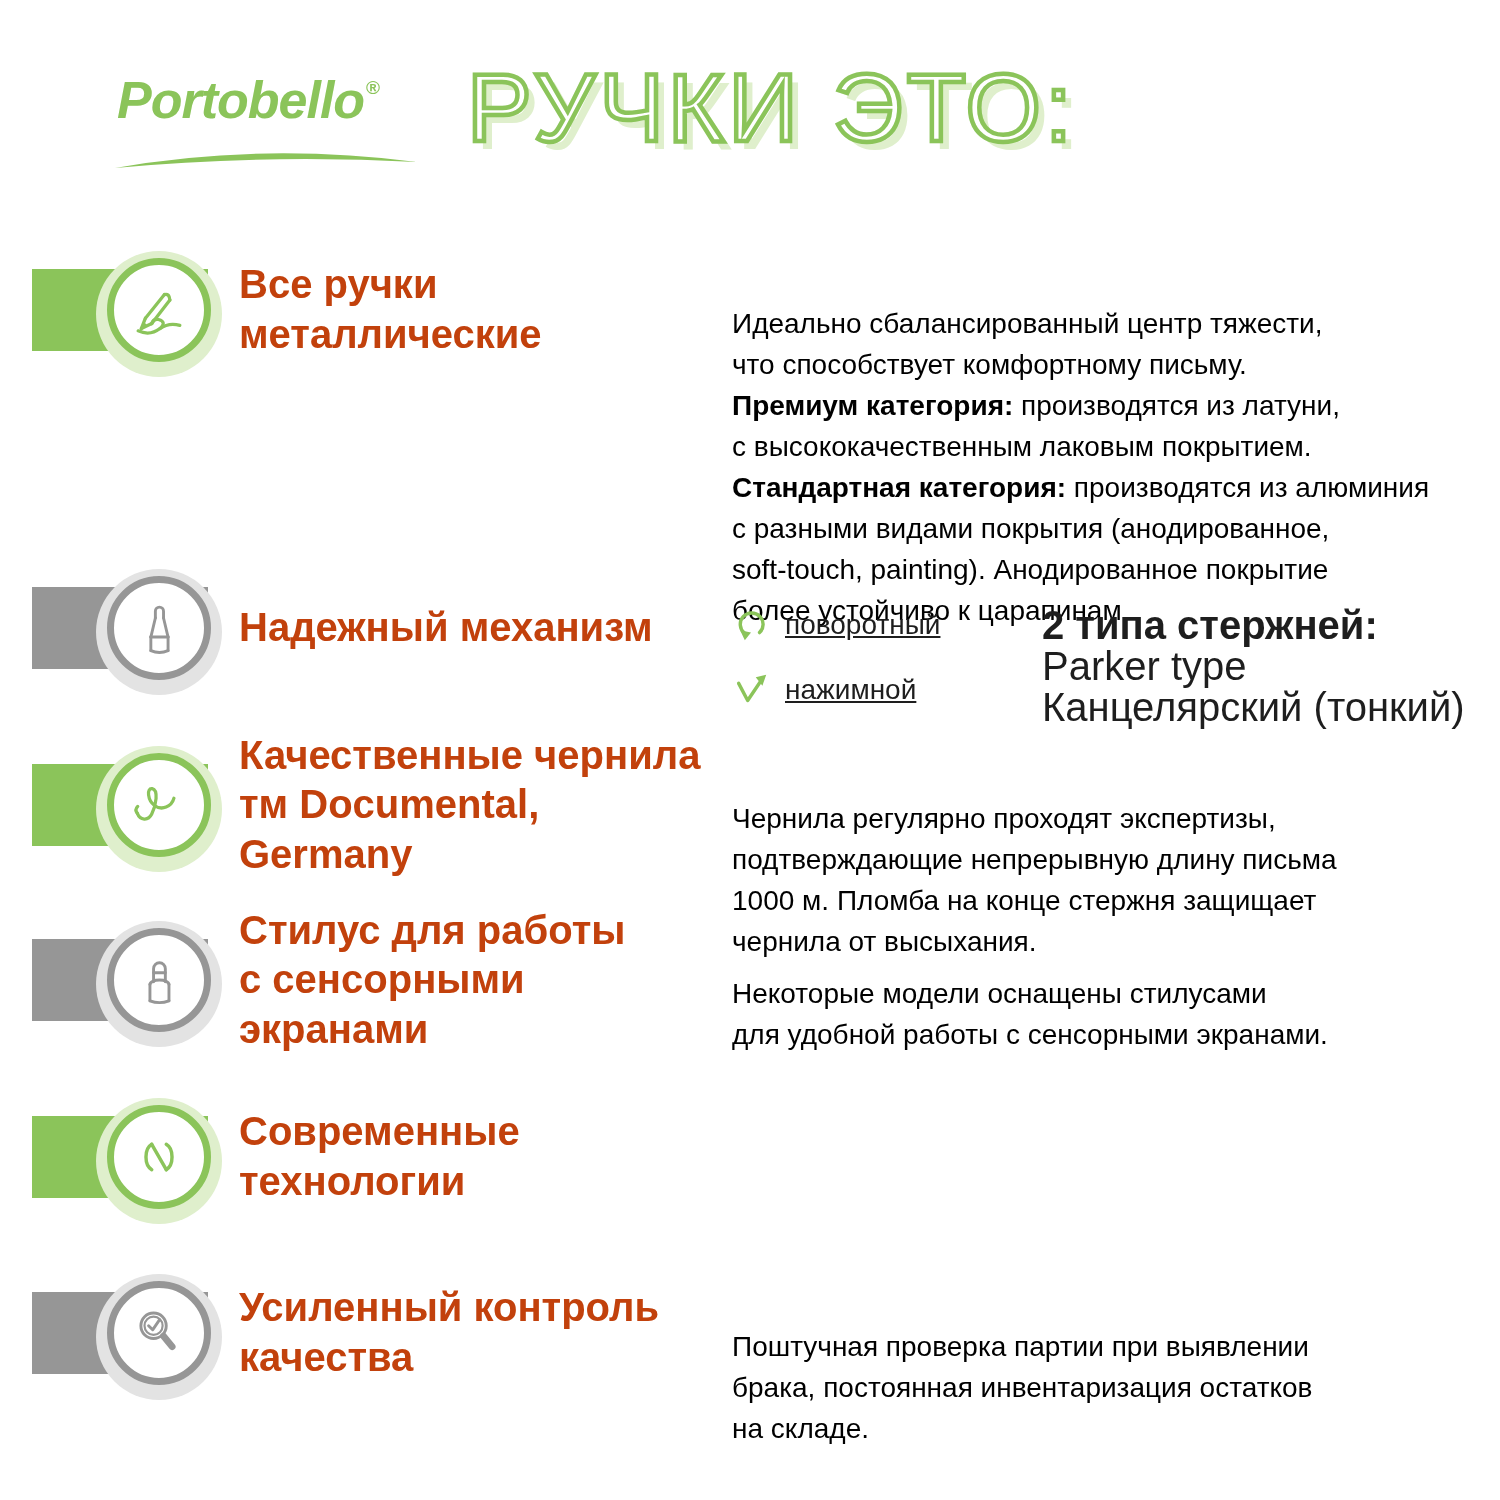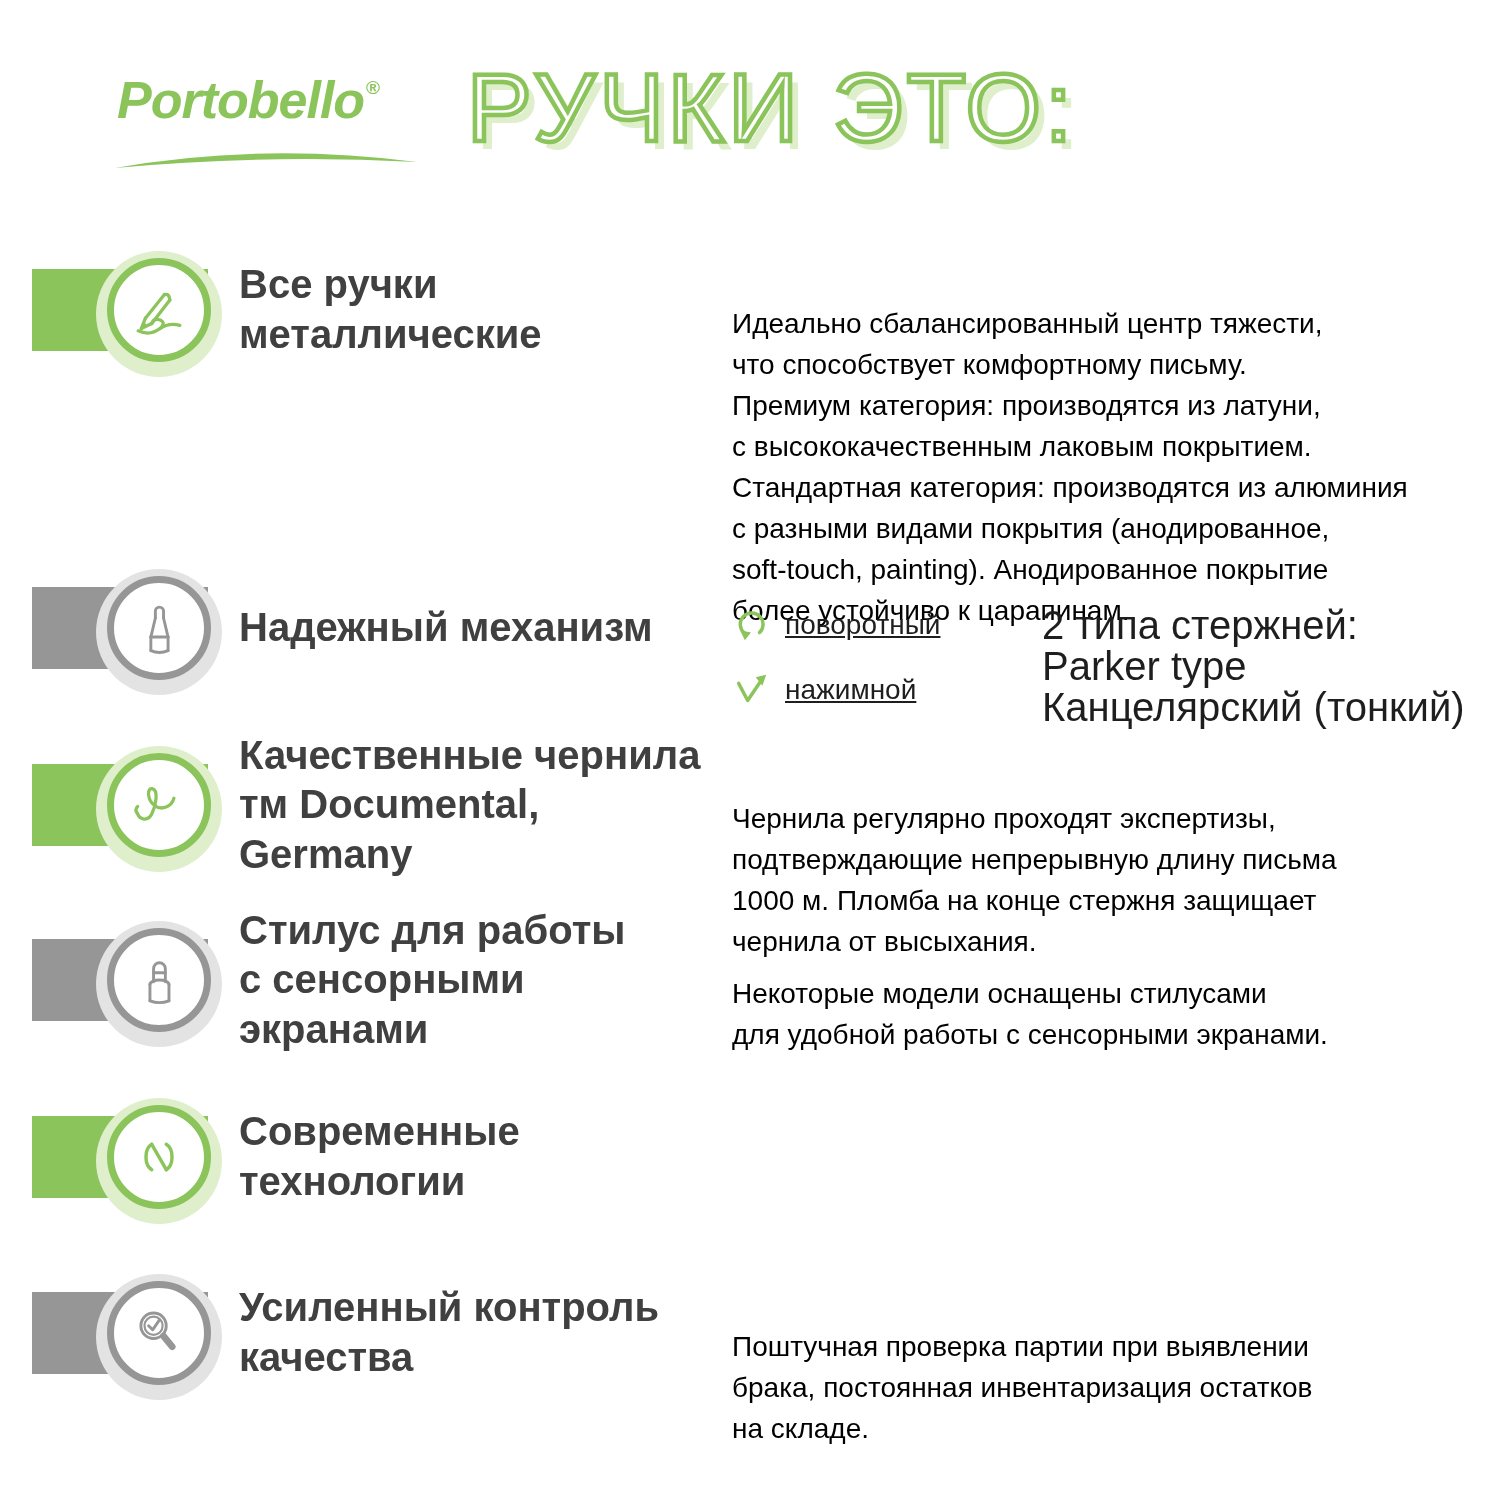--- a/index.html
+++ b/index.html
@@ -49,30 +49,30 @@
     background:#fff;border:7px solid var(--accent);
     box-sizing:border-box;
     display:flex;align-items:center;justify-content:center;
   }
   .circle svg{display:block;}
 
   .heading{
     position:absolute;left:207px;top:calc(var(--cy) - 56px);
     width:480px;height:112px;margin:0;
     display:flex;align-items:center;
-    font-size:40px;font-weight:700;line-height:1.24;color:#404040;
+    font-size:40px;font-weight:700;line-height:1.24;color:#c2410c;
     white-space:pre-line;
   }
   .body{
     position:absolute;left:700px;top:calc(var(--cy) - 48px);
     width:790px;
     font-size:28px;line-height:41px;color:#000000;
     white-space:pre-line;
   }
-  .b{font-weight:400;}
+  .b{font-weight:700;}
 
   
   .mechanisms{
     position:absolute;left:700px;top:calc(var(--cy) - 23px);
     display:flex;flex-direction:column;gap:26px;text-decoration:underline;
   }
   .mech{display:flex;align-items:center;gap:15px;font-size:28px;line-height:39px;}
   .mech svg{display:block;}
   .refills{
     position:absolute;left:1010px;top:calc(var(--cy) - 23px);

